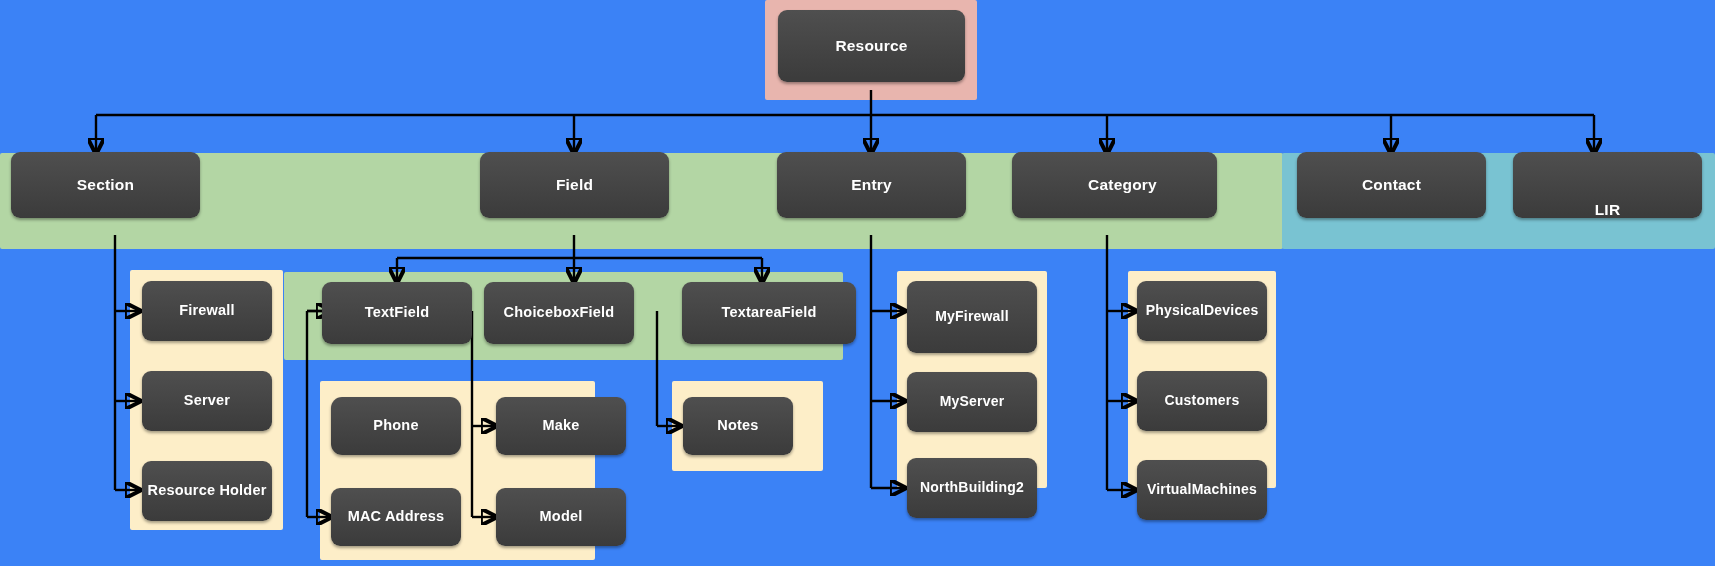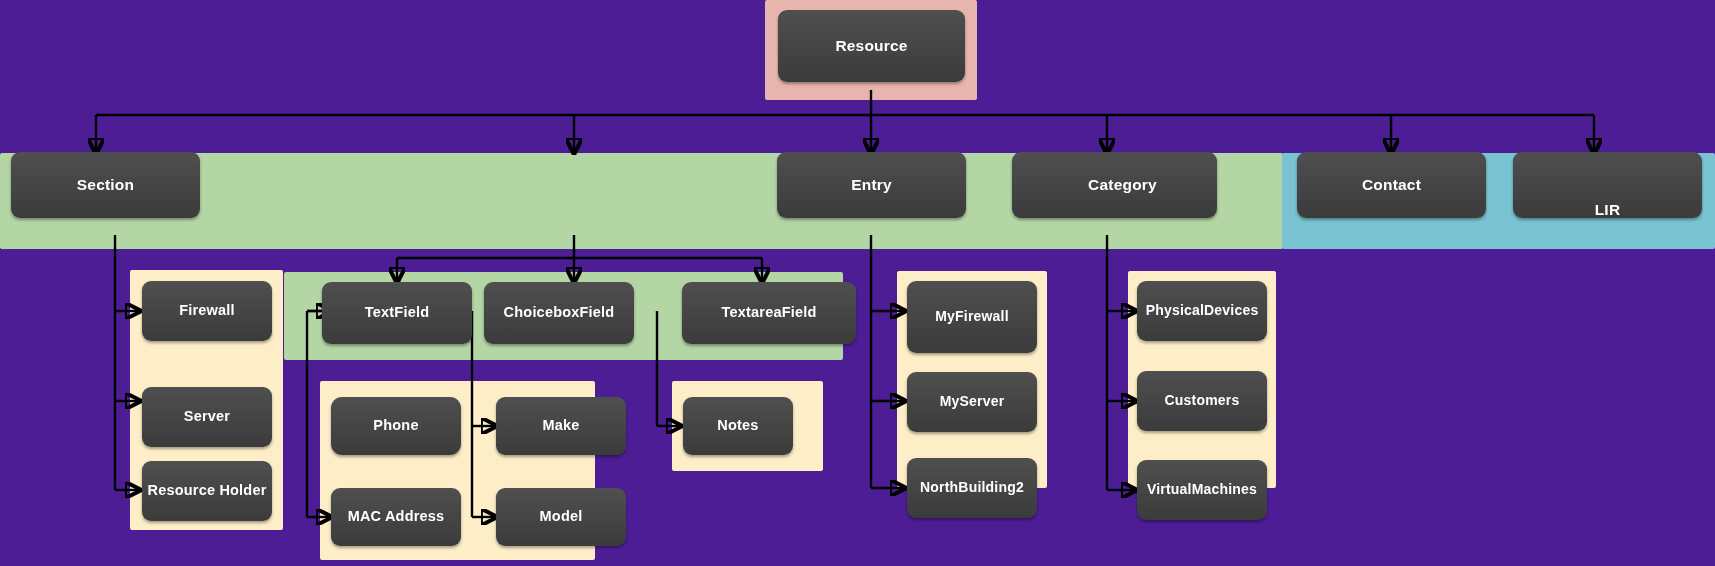--- a/index.html
+++ b/index.html
@@ -1,17 +1,17 @@
 <!DOCTYPE html>
 <html><head>
 <meta charset="utf-8">
 <style>
   html,body{margin:0;padding:0;background:#ffffff;}
   body{font-family:"Liberation Sans",sans-serif;}
-  #canvas{position:relative;width:1715px;height:566px;overflow:hidden;background:#4c1d95;}
+  #canvas{position:relative;width:1715px;height:566px;overflow:hidden;background:#3b82f6;}
 
   .band{position:absolute;border-radius:2px;}
   .band.green{background:#b3d6a4;}
   .band.blue{background:#79c3d2;}
   .band.pink{background:#e8b5ae;}
   .band.cream{background:#fdeec8;}
 
   .node{
     position:absolute;
     border-radius:9px;
@@ -108,41 +108,44 @@
   </svg>
 
   <div class="node n-lg" style="left:778px;top:10px;width:187px;height:72px;">
     <span>Resource</span>
   </div>
 
   <div class="node n-lg" style="left:11px;top:152px;width:189px;height:66px;justify-content:center;">
     <span>Section</span>
   </div>
 
+  <div class="node n-lg" style="left:480px;top:152px;width:189px;height:66px;">
+    <span>Field</span>
+  </div>
 
   <div class="node n-lg" style="left:777px;top:152px;width:189px;height:66px;">
     <span>Entry</span>
   </div>
 
   <div class="node n-lg" style="left:1012px;top:152px;width:189px;height:66px;padding-left:16px;">
     <span>Category</span>
   </div>
 
   <div class="node n-lg" style="left:1297px;top:152px;width:189px;height:66px;">
     <span>Contact</span>
   </div>
 
   <div class="node n-lg" style="left:1513px;top:152px;width:189px;height:66px;align-items:flex-end;">
     <span>LIR</span>
   </div>
 
   <div class="node n-md" style="left:142px;top:281px;width:130px;height:60px;">
     <span>Firewall</span>
   </div>
-  <div class="node n-md" style="left:142px;top:371px;width:130px;height:60px;margin-top:16px;">
+  <div class="node n-md" style="left:142px;top:371px;width:130px;height:60px;">
     <span>Server</span>
   </div>
   <div class="node n-md" style="left:142px;top:461px;width:130px;height:60px;">
     <span>Resource Holder</span>
   </div>
 
   <div class="node n-md" style="left:322px;top:282px;width:150px;height:62px;">
     <span>TextField</span>
   </div>
   <div class="node n-md" style="left:484px;top:282px;width:150px;height:62px;">

